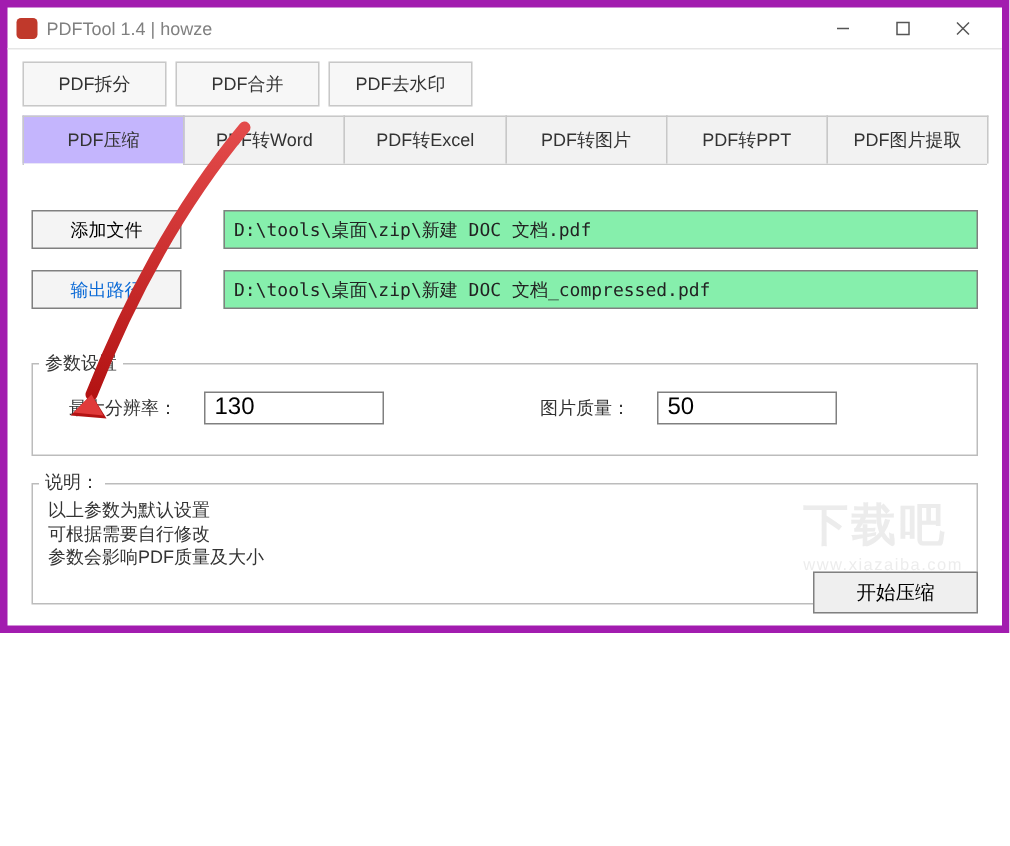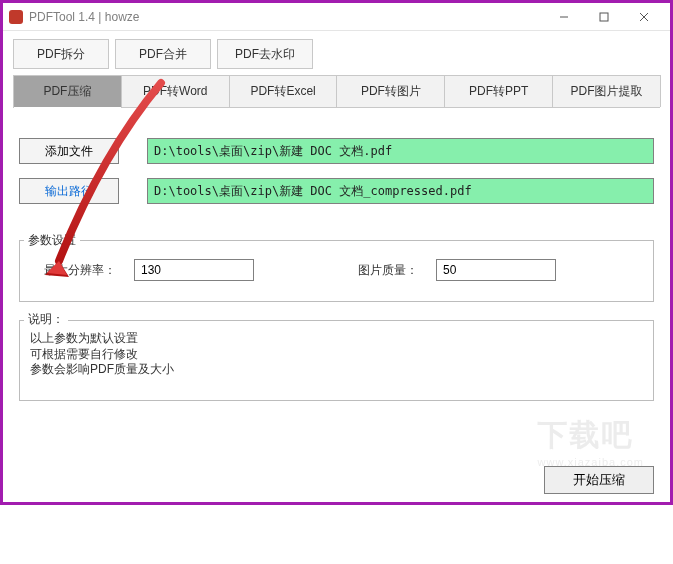--- a/index.html
+++ b/index.html
@@ -6,21 +6,21 @@
   html, body { margin: 0; padding: 0; }
   body {
     font-family: "Microsoft YaHei", "SimSun", Arial, sans-serif;
     font-size: 12px;
     background: #fff;
     width: 673px;
     height: 564px;
     overflow: hidden;
     position: relative;
   }
-  .window { border: 3px solid #a21caf; height: 505px; position: relative; }
+  .window { border: 5px solid #a21caf; height: 422px; position: relative; }
 
   
   .titlebar {
     height: 28px;
     display: flex;
     align-items: center;
     padding: 0 6px;
     border-bottom: 1px solid #e5e5e5;
     color: #888;
     font-size: 12px;
@@ -67,21 +67,21 @@
     height: 32px;
     border: 1px solid #c8c8c8;
     border-bottom: none;
     margin-right: -1px;
     background: #f2f2f2;
     display: flex; align-items: center; justify-content: center;
     font-size: 12px;
     color: #333;
   }
   .tab2-item.active {
-    background: #a3a3a3;
+    background: #c4b5fd;
     position: relative;
     z-index: 2;
   }
   .tab2-item.active::after {
     content: '';
     position: absolute;
     left: 0; right: 0; bottom: -1px;
     height: 1px; background: #fff;
   }
 
@@ -123,21 +123,21 @@
     color: #333;
     font-size: 12px;
   }
   .param-row { display: flex; align-items: center; gap: 12px; }
   .param-label { margin-right: 6px; color: #333; }
   .param-label.first { margin-left: 6px; }
   .param-input {
     width: 120px; height: 22px;
     border: 1px solid #808080;
     padding: 0 6px;
-    font-size: 12px;
+    font-size: 16px;
   }
   .param-gap { width: 80px; }
 
   
   .desc-fieldset {
     border: 1px solid #bcbcbc;
     margin-top: 18px;
     padding: 10px 24px 22px 10px;
     position: relative;
     line-height: 1.3;

